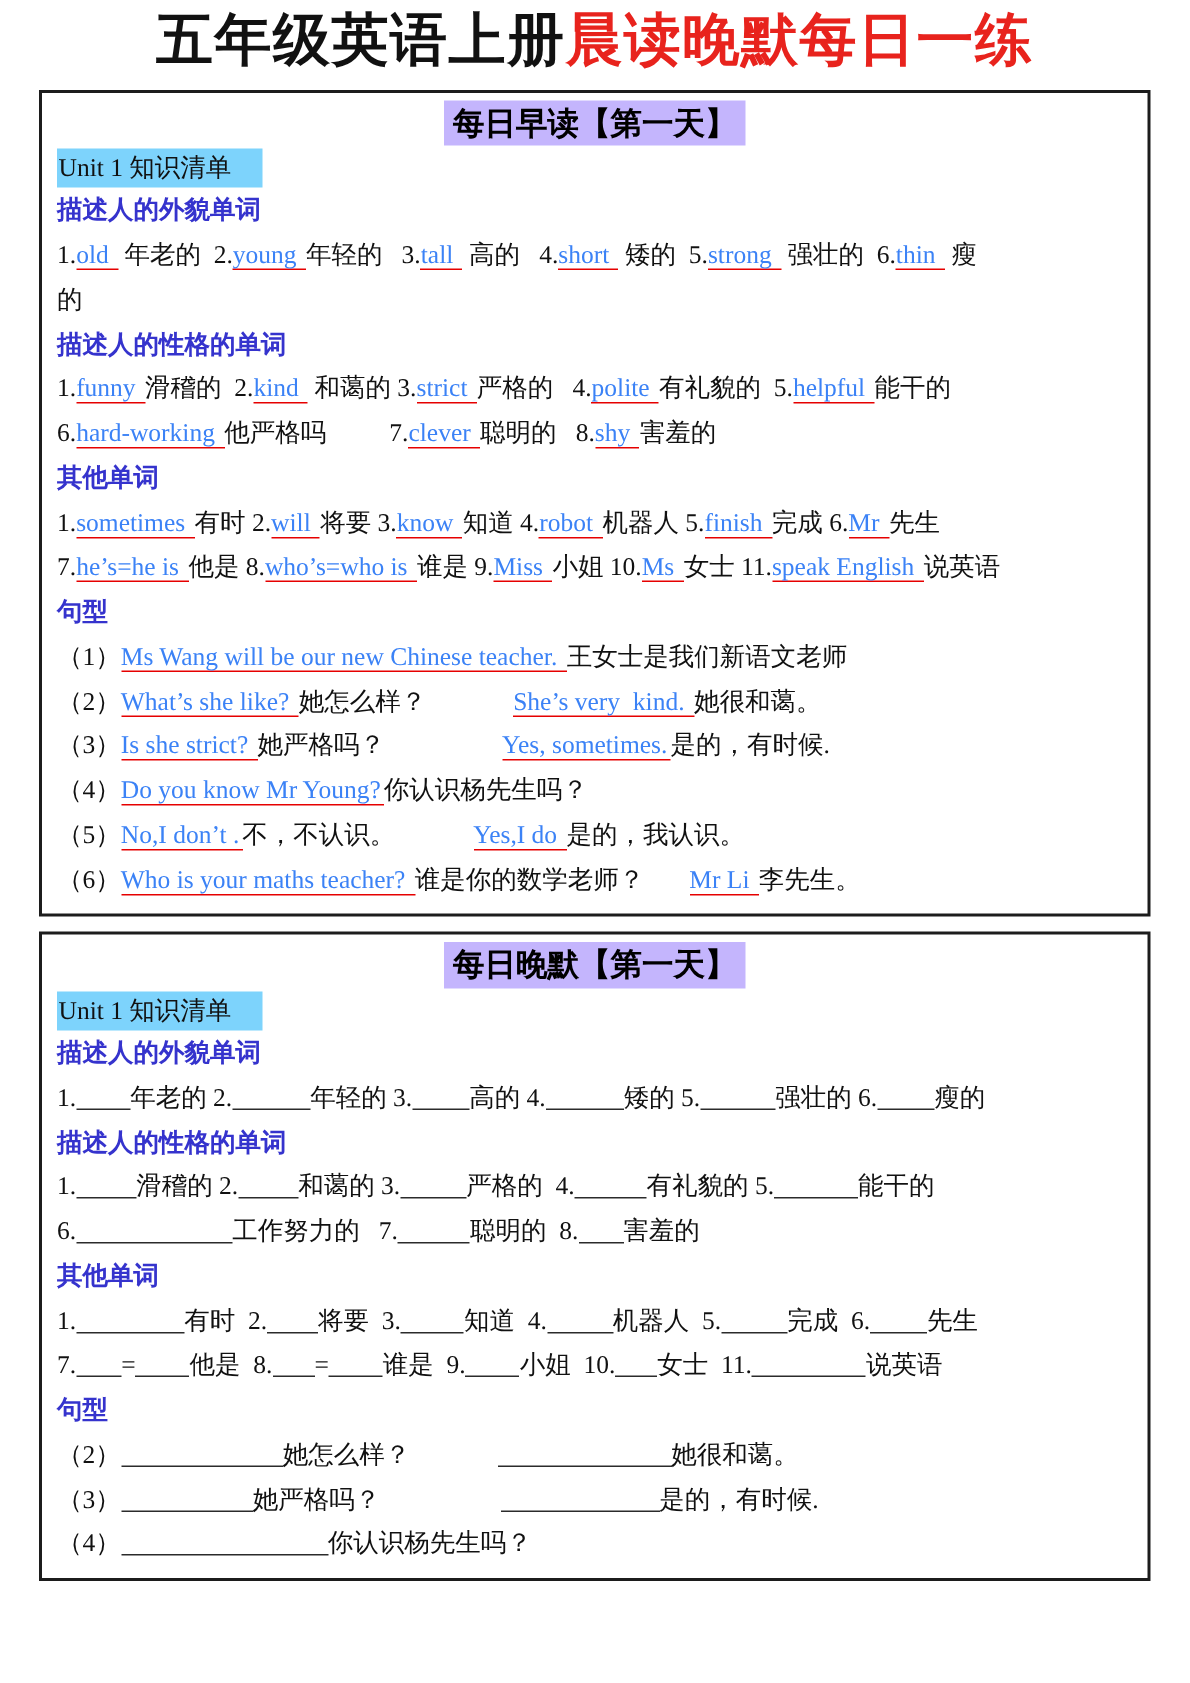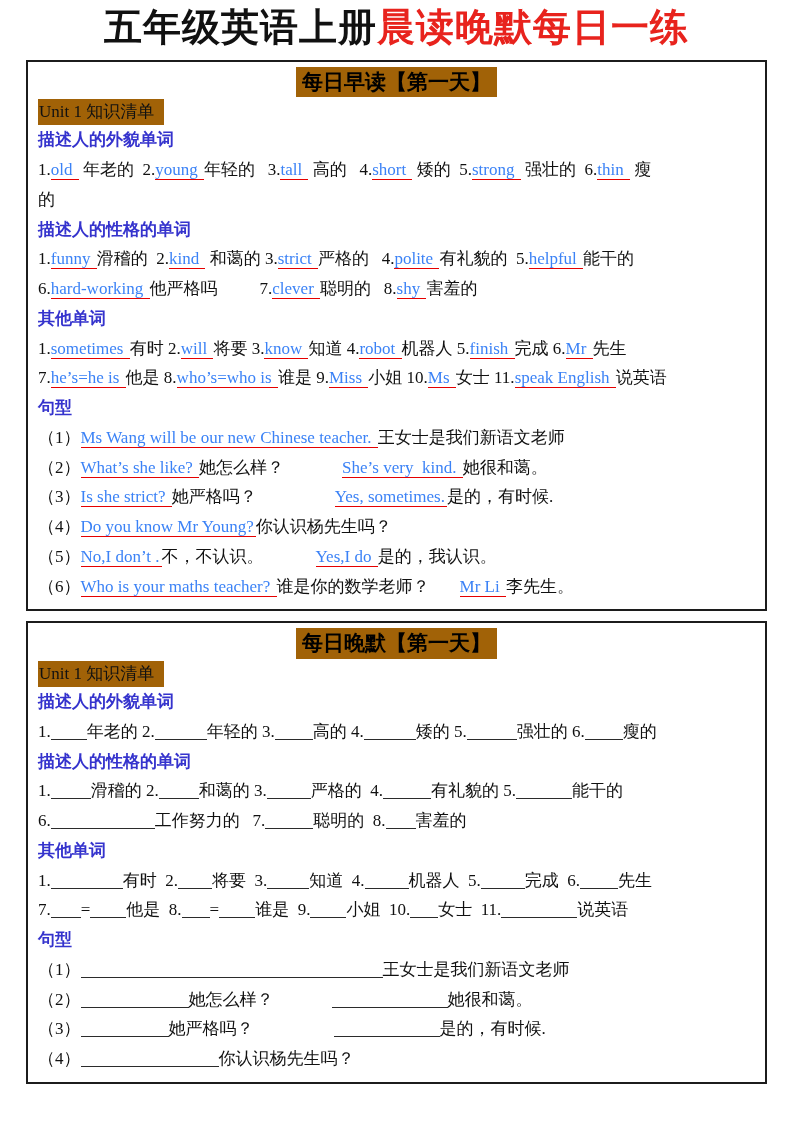--- a/index.html
+++ b/index.html
@@ -14,26 +14,26 @@
     font-weight:700;font-size:38px;line-height:1.15;letter-spacing:1px;
     white-space:nowrap;
   }
   .page-title .t-red{color:#e8231d;}
   .box{
     width:717px;margin:0 auto 10px auto;border:2px solid #1c1c1c;
     padding:4px 10px 8px 10px;
   }
   .box-header-row{text-align:center;margin:1px 0 2px 0;}
   .box-header{
-    display:inline-block;background:#a16207;color:#000;
+    display:inline-block;background:#c4b5fd;color:#000;
     font-weight:700;font-size:21px;line-height:1.35;padding:1px 6px;
   }
   .unit-label{
-    display:inline-block;background:#a16207;font-size:17px;
-    line-height:1.55;padding:0 10px 0 1px;
+    display:inline-block;background:#7dd3fc;font-size:17px;
+    line-height:1.55;padding:0 21px 0 1px;
   }
   .blue-heading{
     color:#3533cd;font-size:17px;line-height:1.75;font-weight:700;
   }
   .line{
     font-size:17px;line-height:1.75;white-space:pre-wrap;
   }
   .zh{color:#111;}
   .en{
     color:#3b82f6;border-bottom:1.4px solid #e60000;
@@ -89,19 +89,18 @@
   <div>
       <div class="blue-heading">描述人的外貌单词</div>
       <div class="line"><span class="zh">1.</span><span class="blank" style="width: 36px;"></span><span class="zh">年老的 2.</span><span class="blank" style="width: 52px;"></span><span class="zh">年轻的 3.</span><span class="blank" style="width: 38px;"></span><span class="zh">高的 4.</span><span class="blank" style="width: 52px;"></span><span class="zh">矮的 5.</span><span class="blank" style="width: 50px;"></span><span class="zh">强壮的 6.</span><span class="blank" style="width: 38px;"></span><span class="zh">瘦的</span></div>
       <div class="blue-heading">描述人的性格的单词</div>
       <div class="line"><span class="zh">1.</span><span class="blank" style="width: 40px;"></span><span class="zh">滑稽的 2.</span><span class="blank" style="width: 40px;"></span><span class="zh">和蔼的 3.</span><span class="blank" style="width: 44px;"></span><span class="zh">严格的  4.</span><span class="blank" style="width: 48px;"></span><span class="zh">有礼貌的 5.</span><span class="blank" style="width: 56px;"></span><span class="zh">能干的</span></div>
       <div class="line"><span class="zh">6.</span><span class="blank" style="width: 104px;"></span><span class="zh">工作努力的   7.</span><span class="blank" style="width: 48px;"></span><span class="zh">聪明的  8.</span><span class="blank" style="width: 30px;"></span><span class="zh">害羞的</span></div>
       <div class="blue-heading">其他单词</div>
       <div class="line"><span class="zh">1.</span><span class="blank" style="width: 72px;"></span><span class="zh">有时  2.</span><span class="blank" style="width: 34px;"></span><span class="zh">将要  3.</span><span class="blank" style="width: 42px;"></span><span class="zh">知道  4.</span><span class="blank" style="width: 44px;"></span><span class="zh">机器人  5.</span><span class="blank" style="width: 44px;"></span><span class="zh">完成  6.</span><span class="blank" style="width: 38px;"></span><span class="zh">先生</span></div>
       <div class="line"><span class="zh">7.</span><span class="blank" style="width: 30px;"></span><span class="zh">=</span><span class="blank" style="width: 36px;"></span><span class="zh">他是  8.</span><span class="blank" style="width: 28px;"></span><span class="zh">=</span><span class="blank" style="width: 36px;"></span><span class="zh">谁是  9.</span><span class="blank" style="width: 36px;"></span><span class="zh">小姐  10.</span><span class="blank" style="width: 28px;"></span><span class="zh">女士  11.</span><span class="blank" style="width: 76px;"></span><span class="zh">说英语</span></div>
       <div class="blue-heading">句型</div>
-      <div class="line"><span class="zh">（1）</span><span class="blank" style="width: 302px;"></span><span class="zh">王女士是我们新语文老师</span></div>
       <div class="line"><span class="zh">（2）</span><span class="blank" style="width: 108px;"></span><span class="zh">她怎么样？</span><span class="gap" style="width: 58px;"></span><span class="blank" style="width: 116px;"></span><span class="zh">她很和蔼。</span></div>
       <div class="line"><span class="zh">（3）</span><span class="blank" style="width: 88px;"></span><span class="zh">她严格吗？</span><span class="gap" style="width: 80px;"></span><span class="blank" style="width: 106px;"></span><span class="zh">是的，有时候.</span></div>
       <div class="line"><span class="zh">（4）</span><span class="blank" style="width: 138px;"></span><span class="zh">你认识杨先生吗？</span></div>
       <div class="line"></div>
     </div>
 </div>
 
 </body></html>

